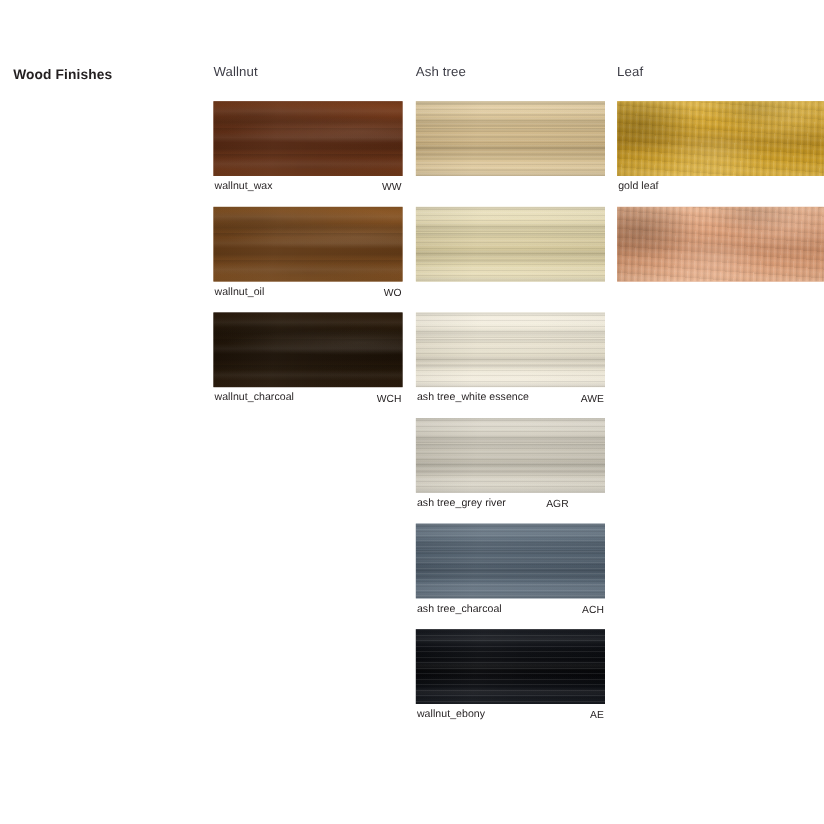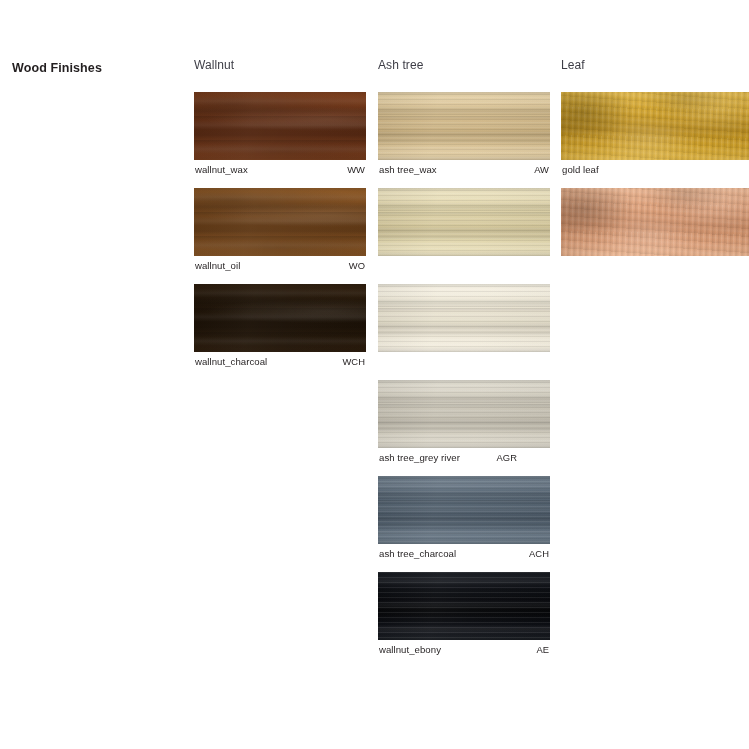--- a/index.html
+++ b/index.html
@@ -211,39 +211,39 @@
       <div class="column" style="left: 378px; width: 172px;">
         <div class="column-header">Ash tree</div>
         <div class="swatch-list" style="width: 172px;">
           <div class="swatch-item" style="top: 0px; width: 172px; height: 86px;">
             <div class="swatch-chip" style="width: 172px; height: 68px; background: rgb(216, 193, 147);">
               <div class="tex" style="background-image: linear-gradient(rgb(239, 223, 188) 0%, rgb(216, 193, 147) 28%, rgb(189, 162, 113) 55%, rgb(216, 193, 147) 78%, rgb(239, 223, 188) 100%); opacity: 0.55;"></div>
               <div class="tex grain-fine"></div>
               <div class="tex grain-band"></div>
               <div class="tex sheen" style="opacity: 0.3;"></div>
             </div>
-            <div class="swatch-caption" style="top: 72px;">
-              <span class="swatch-name">ash tree_wax</span>
-              <span class="swatch-code">AW</span>
-            </div>
           </div>
           <div class="swatch-item" style="top: 96px; width: 172px; height: 86px;">
             <div class="swatch-chip" style="width: 172px; height: 68px; background: rgb(226, 215, 174);">
               <div class="tex" style="background-image: linear-gradient(rgb(243, 236, 210) 0%, rgb(226, 215, 174) 28%, rgb(201, 187, 140) 55%, rgb(226, 215, 174) 78%, rgb(243, 236, 210) 100%); opacity: 0.55;"></div>
               <div class="tex grain-fine"></div>
               <div class="tex grain-band"></div>
               <div class="tex sheen" style="opacity: 0.3;"></div>
             </div>
           </div>
           <div class="swatch-item" style="top: 192px; width: 172px; height: 86px;">
             <div class="swatch-chip" style="width: 172px; height: 68px; background: rgb(239, 233, 216);">
               <div class="tex" style="background-image: linear-gradient(rgb(251, 247, 236) 0%, rgb(239, 233, 216) 28%, rgb(217, 210, 189) 55%, rgb(239, 233, 216) 78%, rgb(251, 247, 236) 100%); opacity: 0.55;"></div>
               <div class="tex grain-fine"></div>
               <div class="tex grain-band"></div>
               <div class="tex sheen" style="opacity: 0.3;"></div>
+            </div>
+            <div class="swatch-caption" style="top: 72px;">
+              <span class="swatch-name">ash tree_white essence</span>
+              <span class="swatch-code">AWE</span>
             </div>
           </div>
           <div class="swatch-item" style="top: 288px; width: 140px; height: 86px;">
             <div class="swatch-chip" style="width: 172px; height: 68px; background: rgb(211, 206, 192);">
               <div class="tex" style="background-image: linear-gradient(rgb(232, 229, 218) 0%, rgb(211, 206, 192) 28%, rgb(181, 176, 162) 55%, rgb(211, 206, 192) 78%, rgb(232, 229, 218) 100%); opacity: 0.55;"></div>
               <div class="tex grain-fine"></div>
               <div class="tex grain-band"></div>
               <div class="tex sheen" style="opacity: 0.3;"></div>
             </div>
             <div class="swatch-caption" style="top: 72px;">

